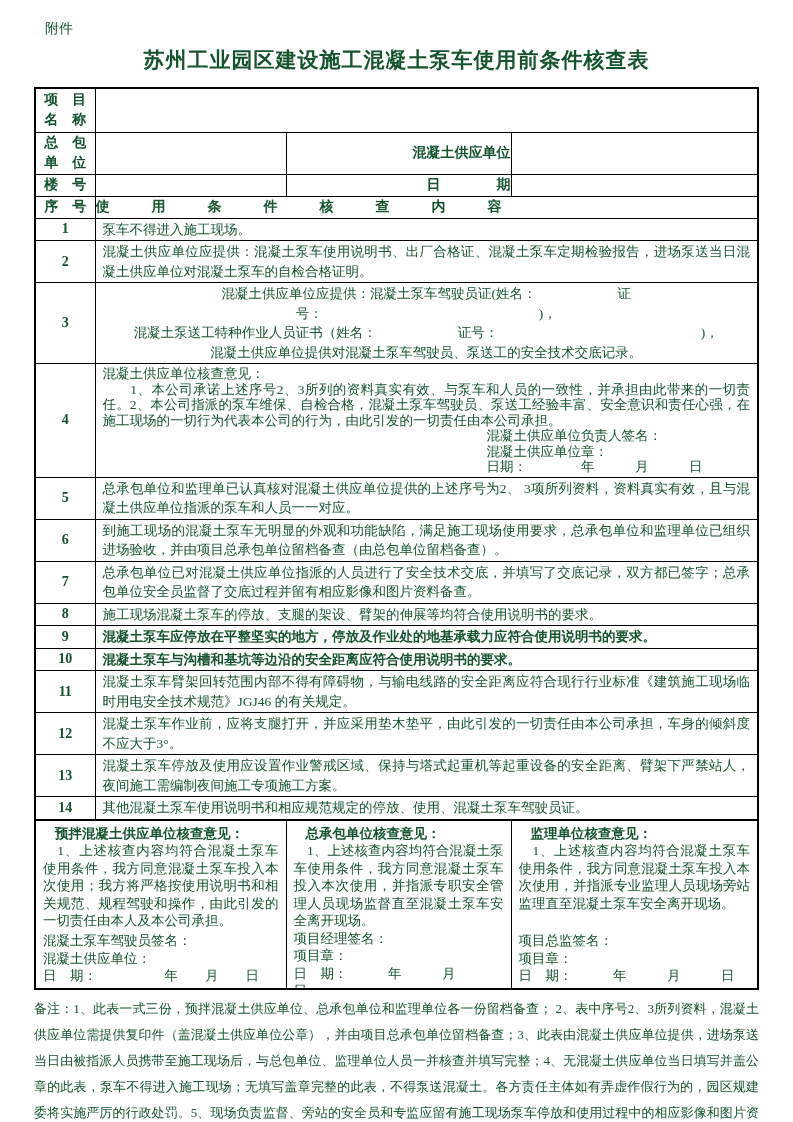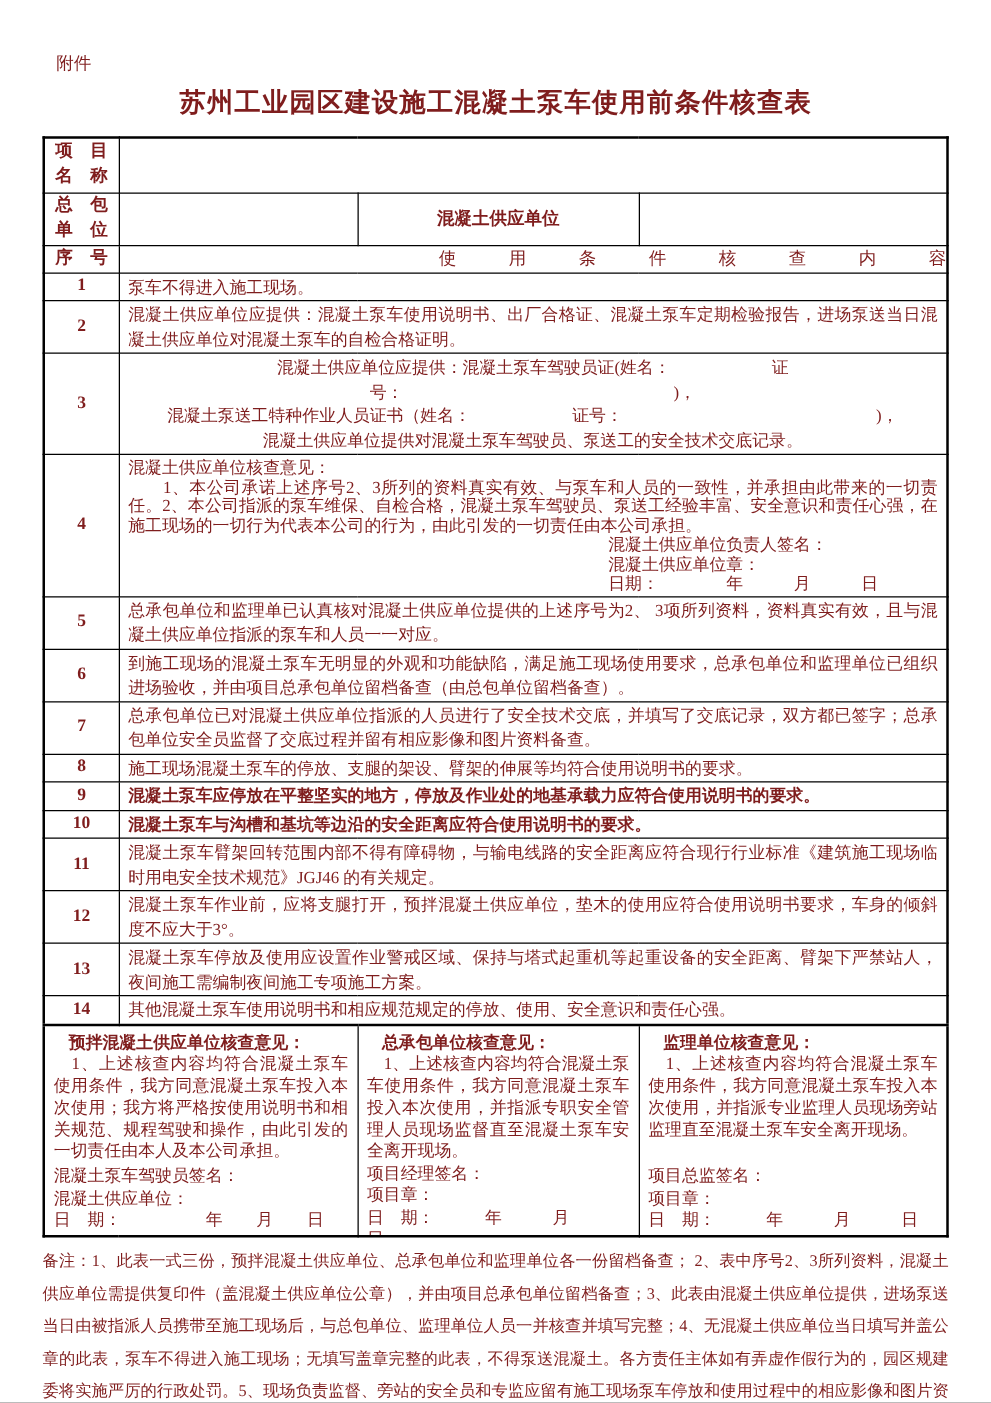--- a/index.html
+++ b/index.html
@@ -3,22 +3,22 @@
 <meta charset="utf-8">
 <style>
   * { box-sizing: border-box; margin: 0; padding: 0; }
   html,body { background:#888; }
   .page {
     width: 793px; height: 1122px;
     background: #ffffff;
     margin: 0 auto;
     position: relative;
     font-family: "Liberation Serif", "DejaVu Serif", serif;
-    color: #7f1d1d;
-    padding-top: 42px;
+    color: #14532d;
+    padding-top: 20px;
   }
   .attachment {
     font-size: 14px;
     margin-left: 45px;
   }
   .doc-title {
     text-align: center;
     font-size: 21px;
     font-weight: bold;
     margin-top: 8px;
@@ -36,26 +36,26 @@
     border: 1px solid #000;
     vertical-align: middle;
     overflow: hidden;
   }
   .lbl {
     text-align: center;
     font-weight: bold;
     font-size: 14px;
     line-height: 20px;
   }
-  .mid { text-align: center; font-weight: bold; font-size: 14px; }
+  .mid { text-align: right; font-weight: bold; font-size: 14px; }
   .pre { white-space: pre-wrap; text-align: center; }
   .just { text-align: justify; }
   .cond-head {
-    text-align: right;
-    font-weight: normal;
+    text-align: left;
+    font-weight: bold;
     font-size: 14px;
     height: 22px;
   }
   .seq {
     text-align: center;
     font-weight: bold;
     font-size: 14px;
     vertical-align: middle;
   }
   td.item {
@@ -115,20 +115,26 @@
     </tr>
 
     <tr>
       <td class="lbl pre" style="height:42px">总　包
 单　位</td>
       <td></td>
       <td class="mid">混凝土供应单位</td>
       <td></td>
     </tr>
 
+    <tr>
+      <td class="lbl" style="height:22px">楼　号</td>
+      <td></td>
+      <td class="mid">日　　　　期</td>
+      <td></td>
+    </tr>
 
     <tr>
       <td class="lbl">序　号</td>
       <td colspan="3" class="cond-head">使　　　用　　　条　　　件　　　核　　　查　　　内　　　容</td>
     </tr>
 
     <tr>
       <td class="seq">1</td>
       <td colspan="3" class="item just">泵车不得进入施工现场。</td>
     </tr>
@@ -179,29 +185,29 @@
     <tr class="bold-row">
       <td class="seq">10</td>
       <td colspan="3" class="item just">混凝土泵车与沟槽和基坑等边沿的安全距离应符合使用说明书的要求。</td>
     </tr>
     <tr>
       <td class="seq">11</td>
       <td colspan="3" class="item just">混凝土泵车臂架回转范围内部不得有障碍物，与输电线路的安全距离应符合现行行业标准《建筑施工现场临时用电安全技术规范》JGJ46 的有关规定。</td>
     </tr>
     <tr>
       <td class="seq">12</td>
-      <td colspan="3" class="item just">混凝土泵车作业前，应将支腿打开，预拌混凝土供应单位，垫木的使用应符合使用说明书要求，车身的倾斜度不应大于3°。</td>
+      <td colspan="3" class="item just">混凝土泵车作业前，应将支腿打开，并应采用垫木垫平，由此引发的一切责任由本公司承担，车身的倾斜度不应大于3°。</td>
     </tr>
     <tr>
       <td class="seq">13</td>
       <td colspan="3" class="item just">混凝土泵车停放及使用应设置作业警戒区域、保持与塔式起重机等起重设备的安全距离、臂架下严禁站人，夜间施工需编制夜间施工专项施工方案。</td>
     </tr>
     <tr>
       <td class="seq">14</td>
-      <td colspan="3" class="item just">其他混凝土泵车使用说明书和相应规范规定的停放、使用、安全意识和责任心强。</td>
+      <td colspan="3" class="item just">其他混凝土泵车使用说明书和相应规范规定的停放、使用、混凝土泵车驾驶员证。</td>
     </tr>
 
     <tr class="signoff">
       <td colspan="2">
         <div class="so-inner">
           <div class="so-title">预拌混凝土供应单位核查意见：</div>
           <div class="pre just">　1、上述核查内容均符合混凝土泵车使用条件，我方同意混凝土泵车投入本次使用；我方将严格按使用说明书和相关规范、规程驾驶和操作，由此引发的一切责任由本人及本公司承担。</div>
           <div class="so-spacer"></div>
           <div>混凝土泵车驾驶员签名：</div>
           <div>混凝土供应单位：</div>

